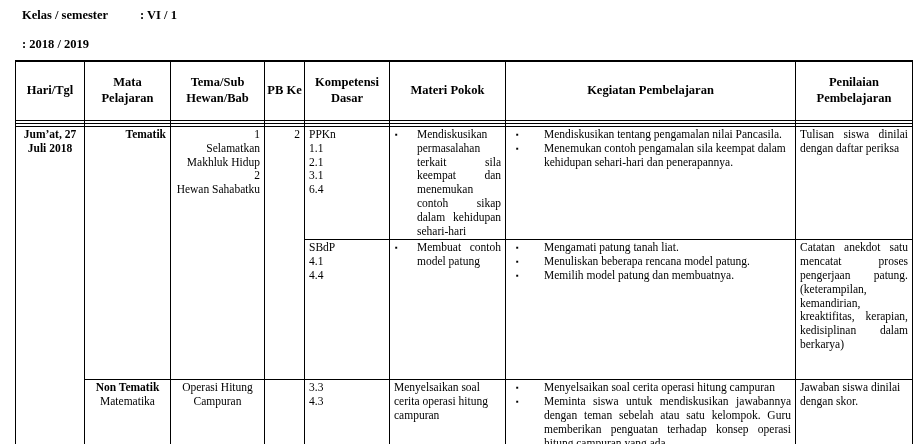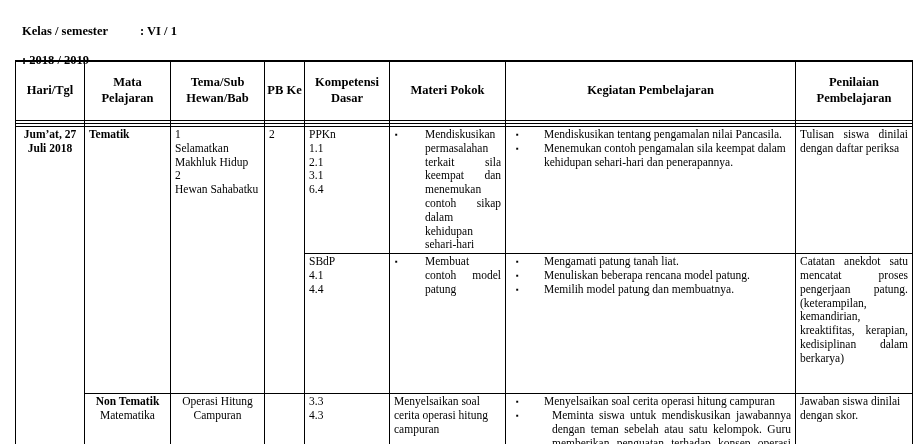--- a/index.html
+++ b/index.html
@@ -1,40 +1,40 @@
 <!DOCTYPE html>
 <html><head>
 <meta charset="utf-8">
 <style>
   html,body{margin:0;padding:0;}
   body{
     width:922px;height:444px;position:relative;background:#ffffff;color:#000;
     font-family:"Liberation Serif", serif;overflow:hidden;
   }
   
-  .meta{position:absolute;top:24px;left:22px;font-weight:bold;font-size:12.5px;}
+  .meta{position:absolute;top:8px;left:22px;font-weight:bold;font-size:12.5px;}
   .meta-line{display:flex;margin-bottom:14px;}
   .meta-label{width:118px;}
   
   table.rpp{
     position:absolute;top:60px;left:15px;width:897px;
     border-collapse:collapse;table-layout:fixed;
     font-size:11.5px;line-height:1.2;
     border-top:2px solid #000;border-bottom:2px solid #000;
     border-left:1px solid #000;border-right:1px solid #000;
   }
   .rpp th,.rpp td{border:1px solid #000;padding:1px 4px;vertical-align:top;overflow:hidden;}
   .rpp th{font-weight:bold;text-align:center;vertical-align:middle;font-size:12.5px;line-height:1.25;height:54px;padding:2px;}
   tr.sp td{height:2px;padding:0;line-height:0;font-size:0;}
   tr.r1 td{height:108px;}
   tr.r2 td{height:137px;}
   tr.r3 td{height:70px;}
-  .c-mid{vertical-align:middle;text-align:left;}
+  .c-mid{vertical-align:middle;text-align:right;}
   .bold{font-weight:bold;}
-  .just{text-align:justify;margin-left:8px;}
+  .just{text-align:justify;}
   .hari-cell{vertical-align:middle;text-align:center;font-weight:bold;padding-bottom:62px;}
   .kd-line{display:block;}
   .bitem{display:flex;align-items:flex-start;}
   .bullet{flex:0 0 22px;font-size:8px;line-height:14px;padding-left:1px;}
   .bullet.k{flex:0 0 28px;padding-left:6px;}
   .btext{flex:1 1 auto;}
   .gap-top{}
   .tema-line{display:block;}
 </style>
 </head>

